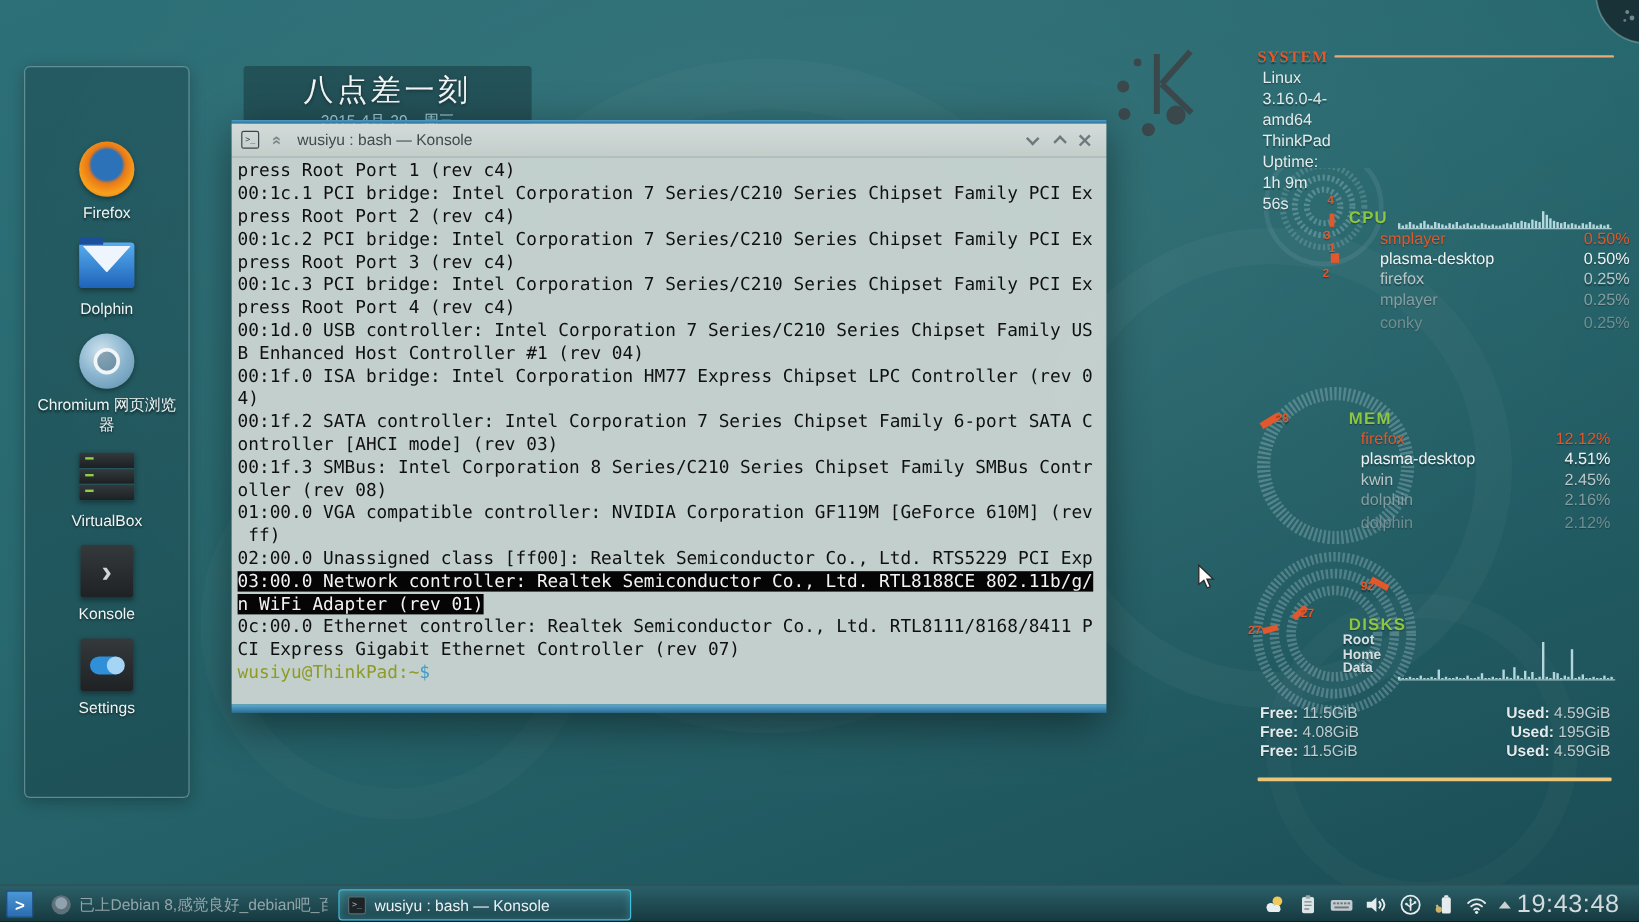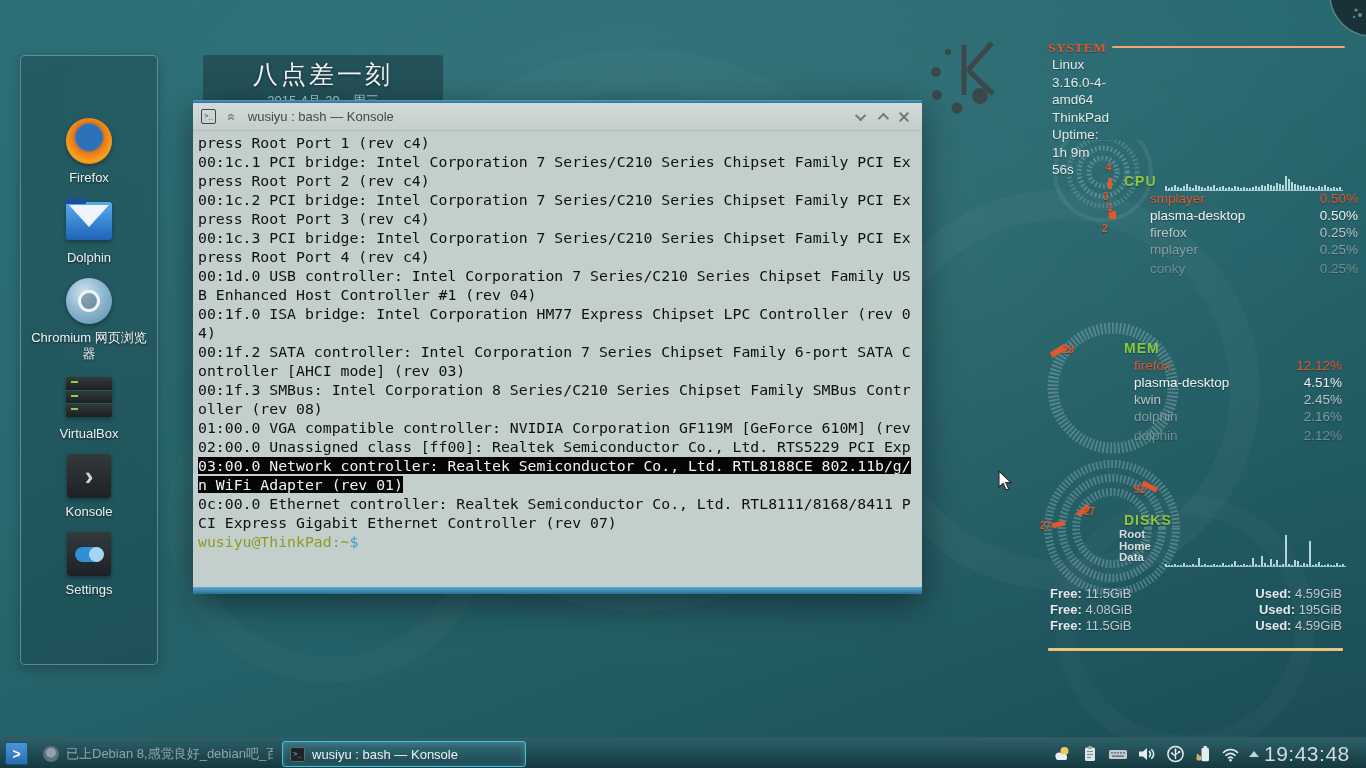--- a/index.html
+++ b/index.html
@@ -456,20 +456,21 @@
         <div class="tline">press Root Port 4 (rev c4)</div>
         <div class="tline">00:1d.0 USB controller: Intel Corporation 7 Series/C210 Series Chipset Family US</div>
         <div class="tline">B Enhanced Host Controller #1 (rev 04)</div>
         <div class="tline">00:1f.0 ISA bridge: Intel Corporation HM77 Express Chipset LPC Controller (rev 0</div>
         <div class="tline">4)</div>
         <div class="tline">00:1f.2 SATA controller: Intel Corporation 7 Series Chipset Family 6-port SATA C</div>
         <div class="tline">ontroller [AHCI mode] (rev 03)</div>
         <div class="tline">00:1f.3 SMBus: Intel Corporation 8 Series/C210 Series Chipset Family SMBus Contr</div>
         <div class="tline">oller (rev 08)</div>
         <div class="tline">01:00.0 VGA compatible controller: NVIDIA Corporation GF119M [GeForce 610M] (rev</div>
+        <div class="tline"> ff)</div>
         <div class="tline">02:00.0 Unassigned class [ff00]: Realtek Semiconductor Co., Ltd. RTS5229 PCI Exp</div>
         <div class="tline"><span class="hl">03:00.0 Network controller: Realtek Semiconductor Co., Ltd. RTL8188CE 802.11b/g/</span></div>
         <div class="tline"><span class="hl">n WiFi Adapter (rev 01)</span></div>
         <div class="tline">0c:00.0 Ethernet controller: Realtek Semiconductor Co., Ltd. RTL8111/8168/8411 P</div>
         <div class="tline">CI Express Gigabit Ethernet Controller (rev 07)</div>
         <div class="tline"><span class="p-user">wusiyu@ThinkPad</span><span class="p-user">:~</span><span class="p-sym">$</span></div>
       </div>
     <div class="win-bottom"></div>
   </div>
 

